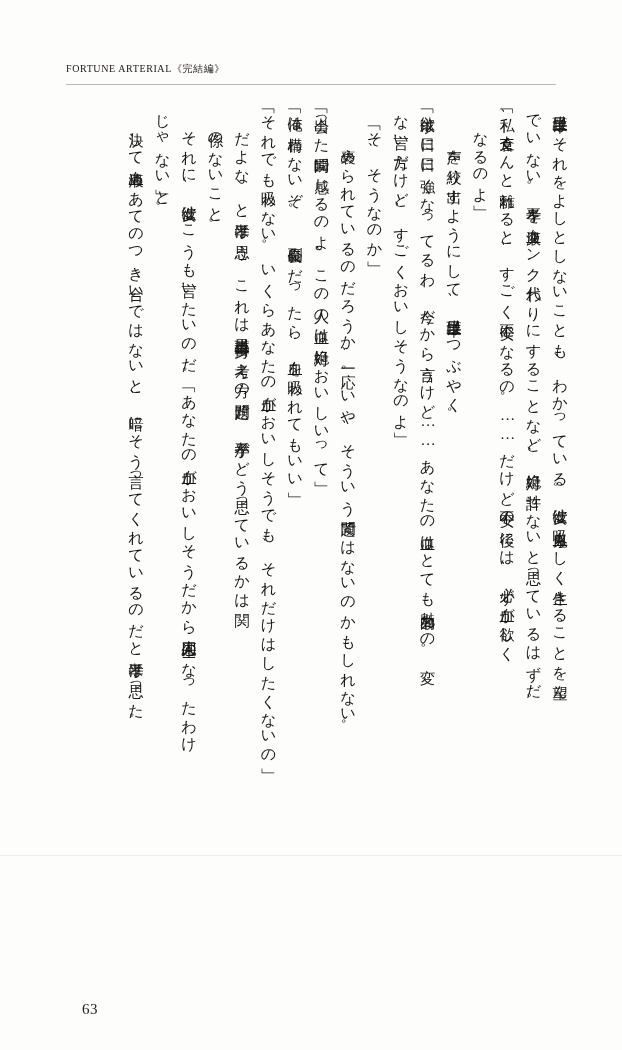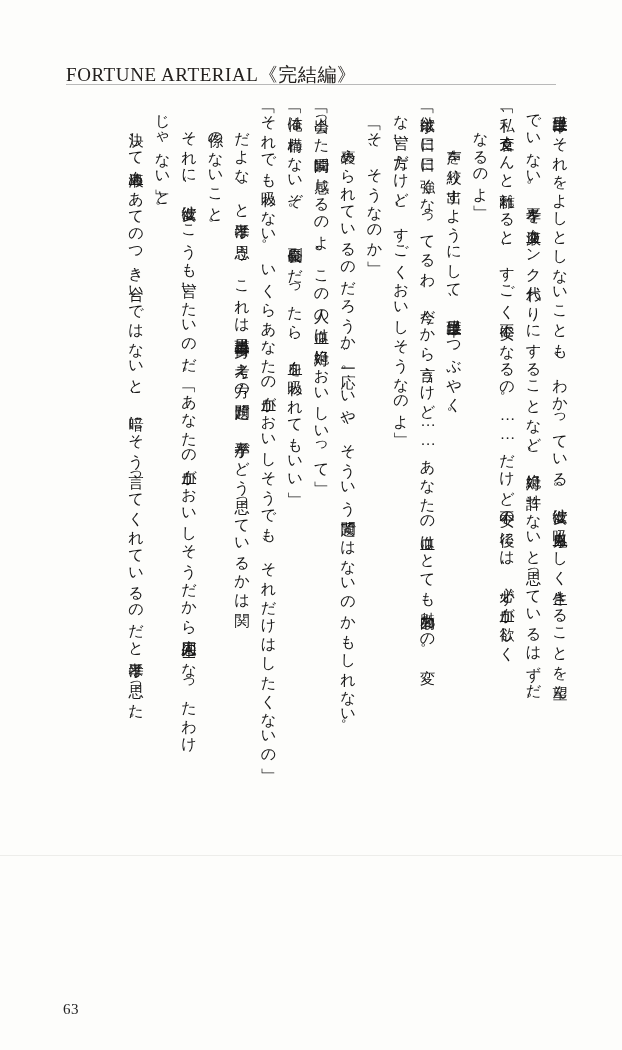--- a/index.html
+++ b/index.html
@@ -21,21 +21,21 @@
     background: #fdfdfb;
   }
   
   .header {
     position: absolute;
     top: 62px;
     left: 66px;
     right: 66px;
     height: 22px;
     border-bottom: 1px solid #b9b9b9;
-    font-size: 19px;
+    font-size: 10px;
     letter-spacing: 0.6px;
     color: #23201e;
     white-space: nowrap;
     font-family: "Liberation Serif", "DejaVu Serif", serif;
   }
   .header .title-en {
     font-variant: small-caps;
   }
   
   .body-area {
@@ -73,21 +73,21 @@
     position: absolute;
     top: 855px;
     left: 0px;
     right: 0px;
     height: 1px;
     background: #ededea;
   }
   .page-number {
     position: absolute;
     bottom: 32px;
-    left: 63px;
+    left: 82px;
     font-size: 15px;
     color: #222;
     letter-spacing: 0.5px;
     font-family: "Liberation Serif", "DejaVu Serif", serif;
   }
 </style>
 </head>
 <body>
 
 <div class="page">

